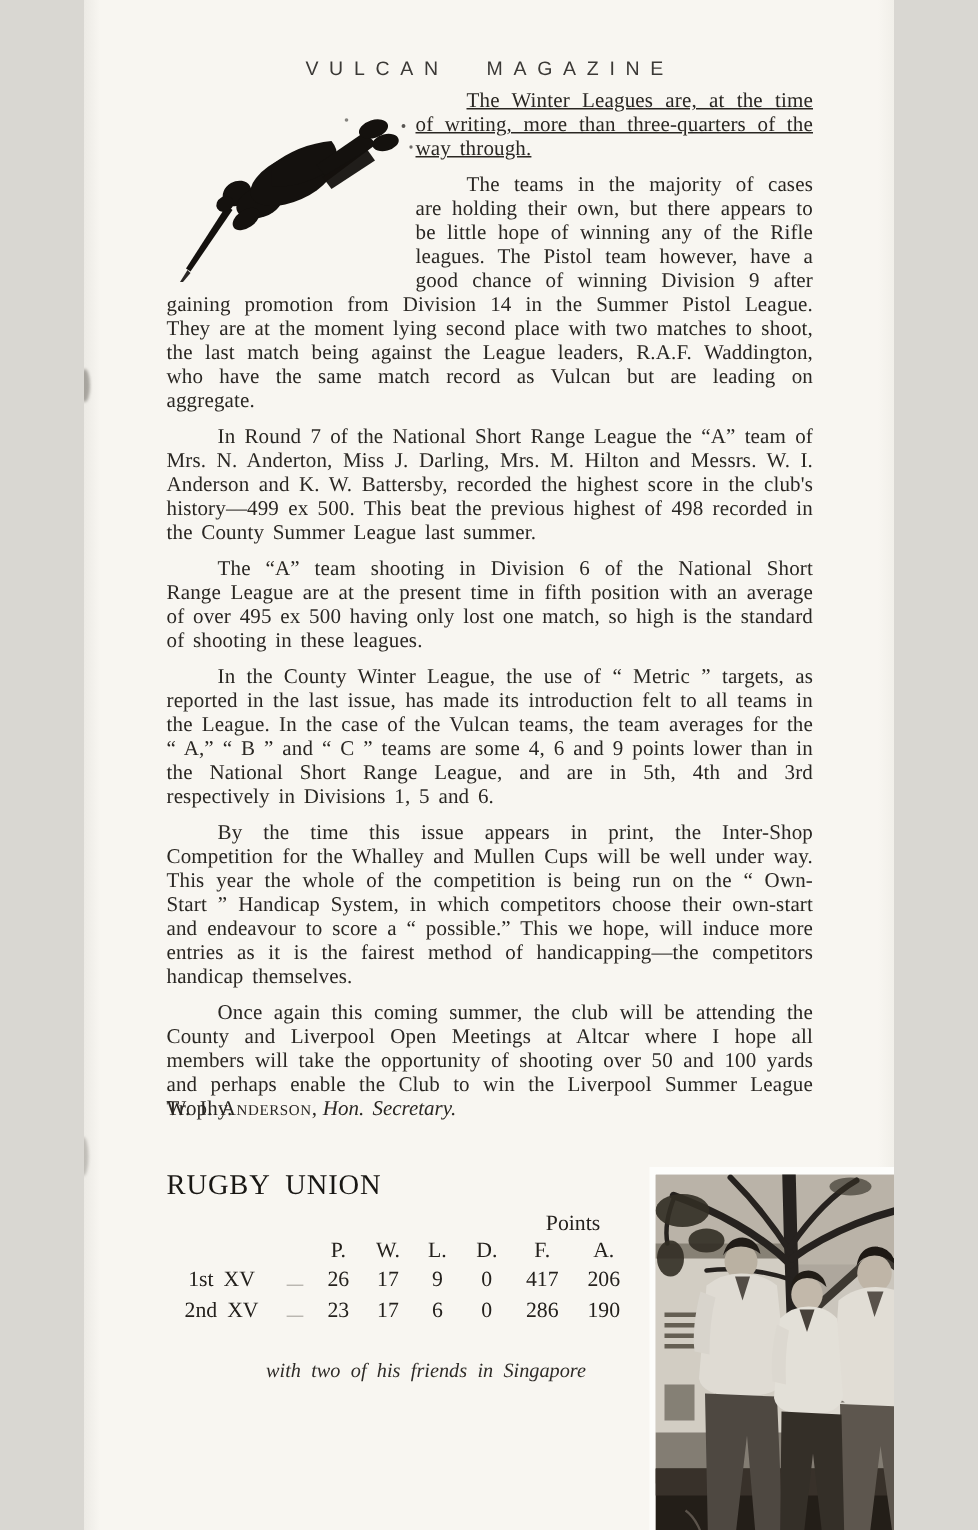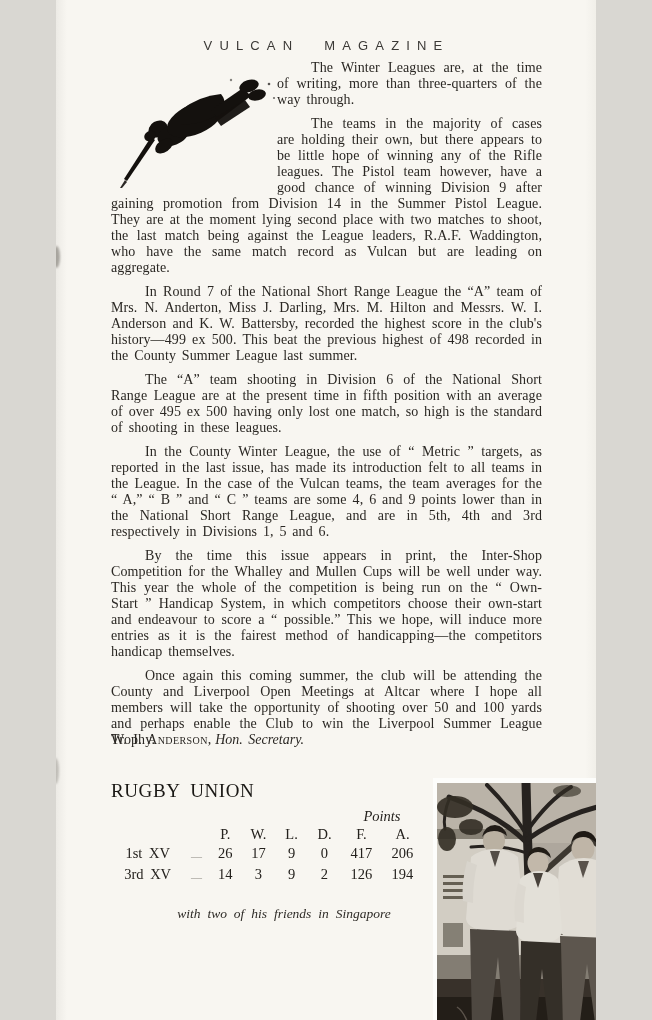--- a/index.html
+++ b/index.html
@@ -41,21 +41,21 @@
   }
   .bodytext{
     font-size:14px;
     line-height:16px;
     text-align:justify;
     text-indent:34px;
     margin:8px 0 0 0;
     word-spacing:2.2px;
     letter-spacing:0.1px;
   }
-  .first-para{margin-top:7px;}
+  .first-para{margin-top:7px;text-decoration:underline;}
   .shooter-float{
     float:left;
     width:166px;height:126px;
     margin:2px 0 4px 0;
   }
   .signature{
     font-size:14px;
     margin-top:-16px;
     padding-right:4px;
     white-space:nowrap;
@@ -73,21 +73,21 @@
   .rugby .bodytext{text-indent:30px;word-spacing:1.8px;}
 
   table.record{
     border-collapse:collapse;
     width:312px;
     margin-top:6px;
     font-size:14.5px;
     color:#24211d;
   }
   table.record td,table.record th{padding:0;font-weight:400;}
-  .pts-row td{text-align:center;line-height:17px;font-style:italic;}
+  .pts-row td{text-align:center;line-height:17px;}
   .colhead-row td{text-align:center;line-height:18px;}
   .data-row td{text-align:center;line-height:21px;}
   .team-cell{text-align:left;white-space:nowrap;word-spacing:3px;}
   .leader-cell{color:#8f8b84;font-size:11px;text-align:center;}
   .leader-cell span{display:inline-block;transform:translateY(3px);}
   col.c-team{width:76px;} col.c-lead{width:26px;}
   col.c-n{width:35px;} col.c-f{width:43px;} col.c-a{width:43px;}
 
   .photo-caption{
     margin-top:21px;
@@ -197,28 +197,28 @@
           <td class="team-cell">1st XV</td>
           <td class="leader-cell"><span>—</span></td>
           <td>26</td>
           <td>17</td>
           <td>9</td>
           <td>0</td>
           <td>417</td>
           <td>206</td>
         </tr>
         <tr class="data-row">
-          <td class="team-cell">3rd XV</td>
+          <td class="team-cell">2nd XV</td>
           <td class="leader-cell"><span>—</span></td>
-          <td>14</td>
-          <td>3</td>
-          <td>9</td>
-          <td>2</td>
-          <td>126</td>
-          <td>194</td>
+          <td>23</td>
+          <td>17</td>
+          <td>6</td>
+          <td>0</td>
+          <td>286</td>
+          <td>190</td>
         </tr>
       </tbody>
         </table>
 
 
       <div class="photo-caption">
         <div>with two of his friends in Singapore</div>
       </div>
     </div>
 

